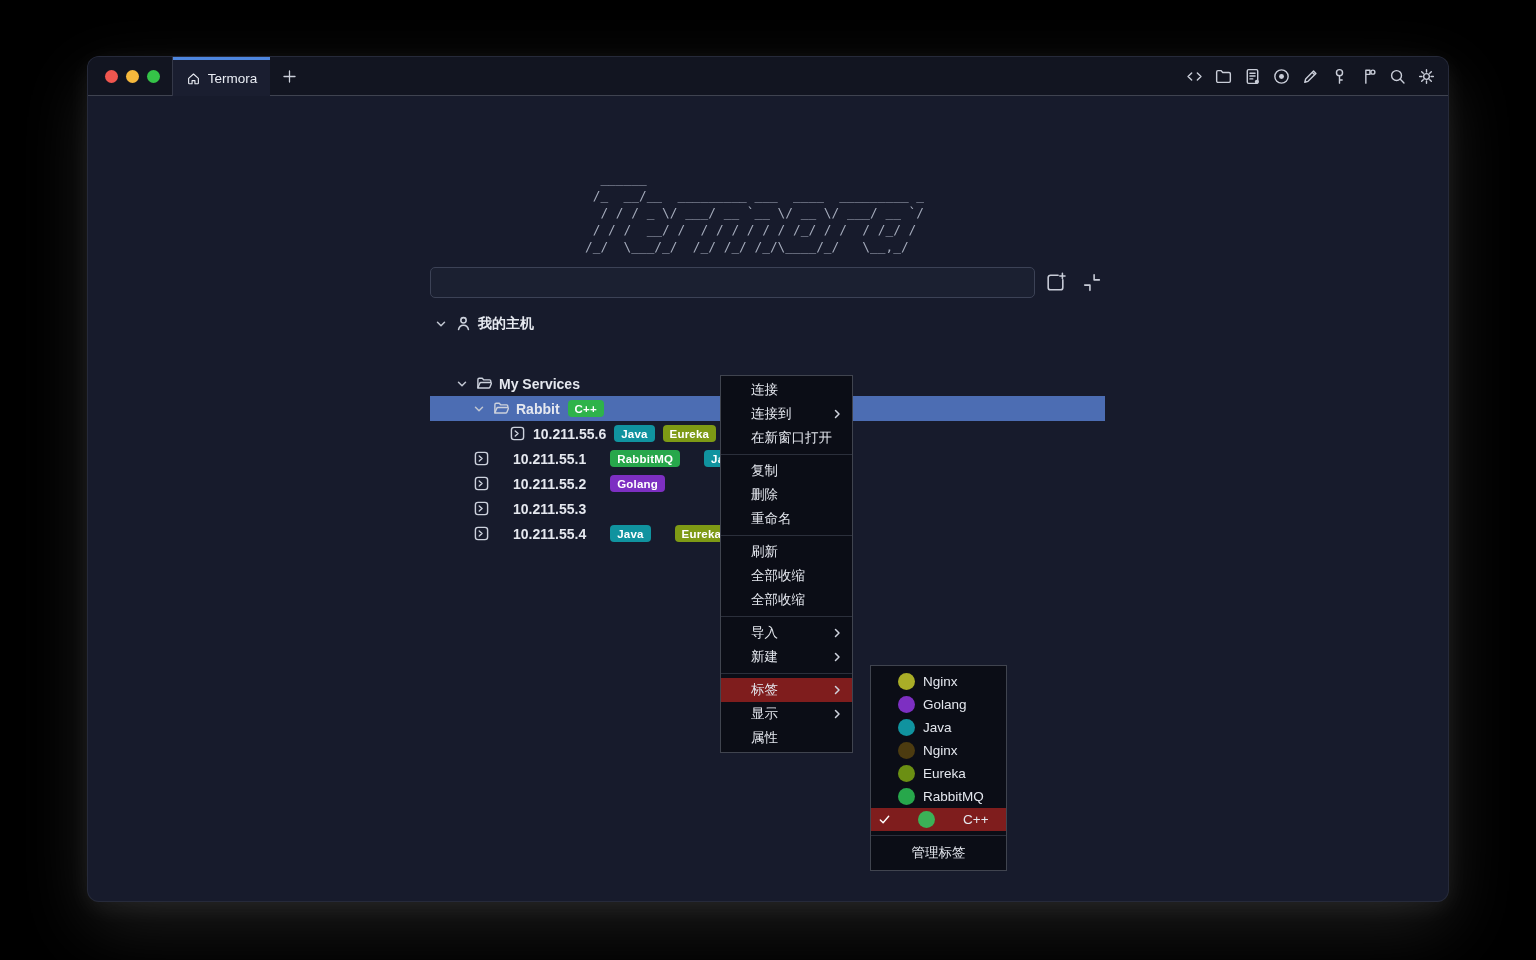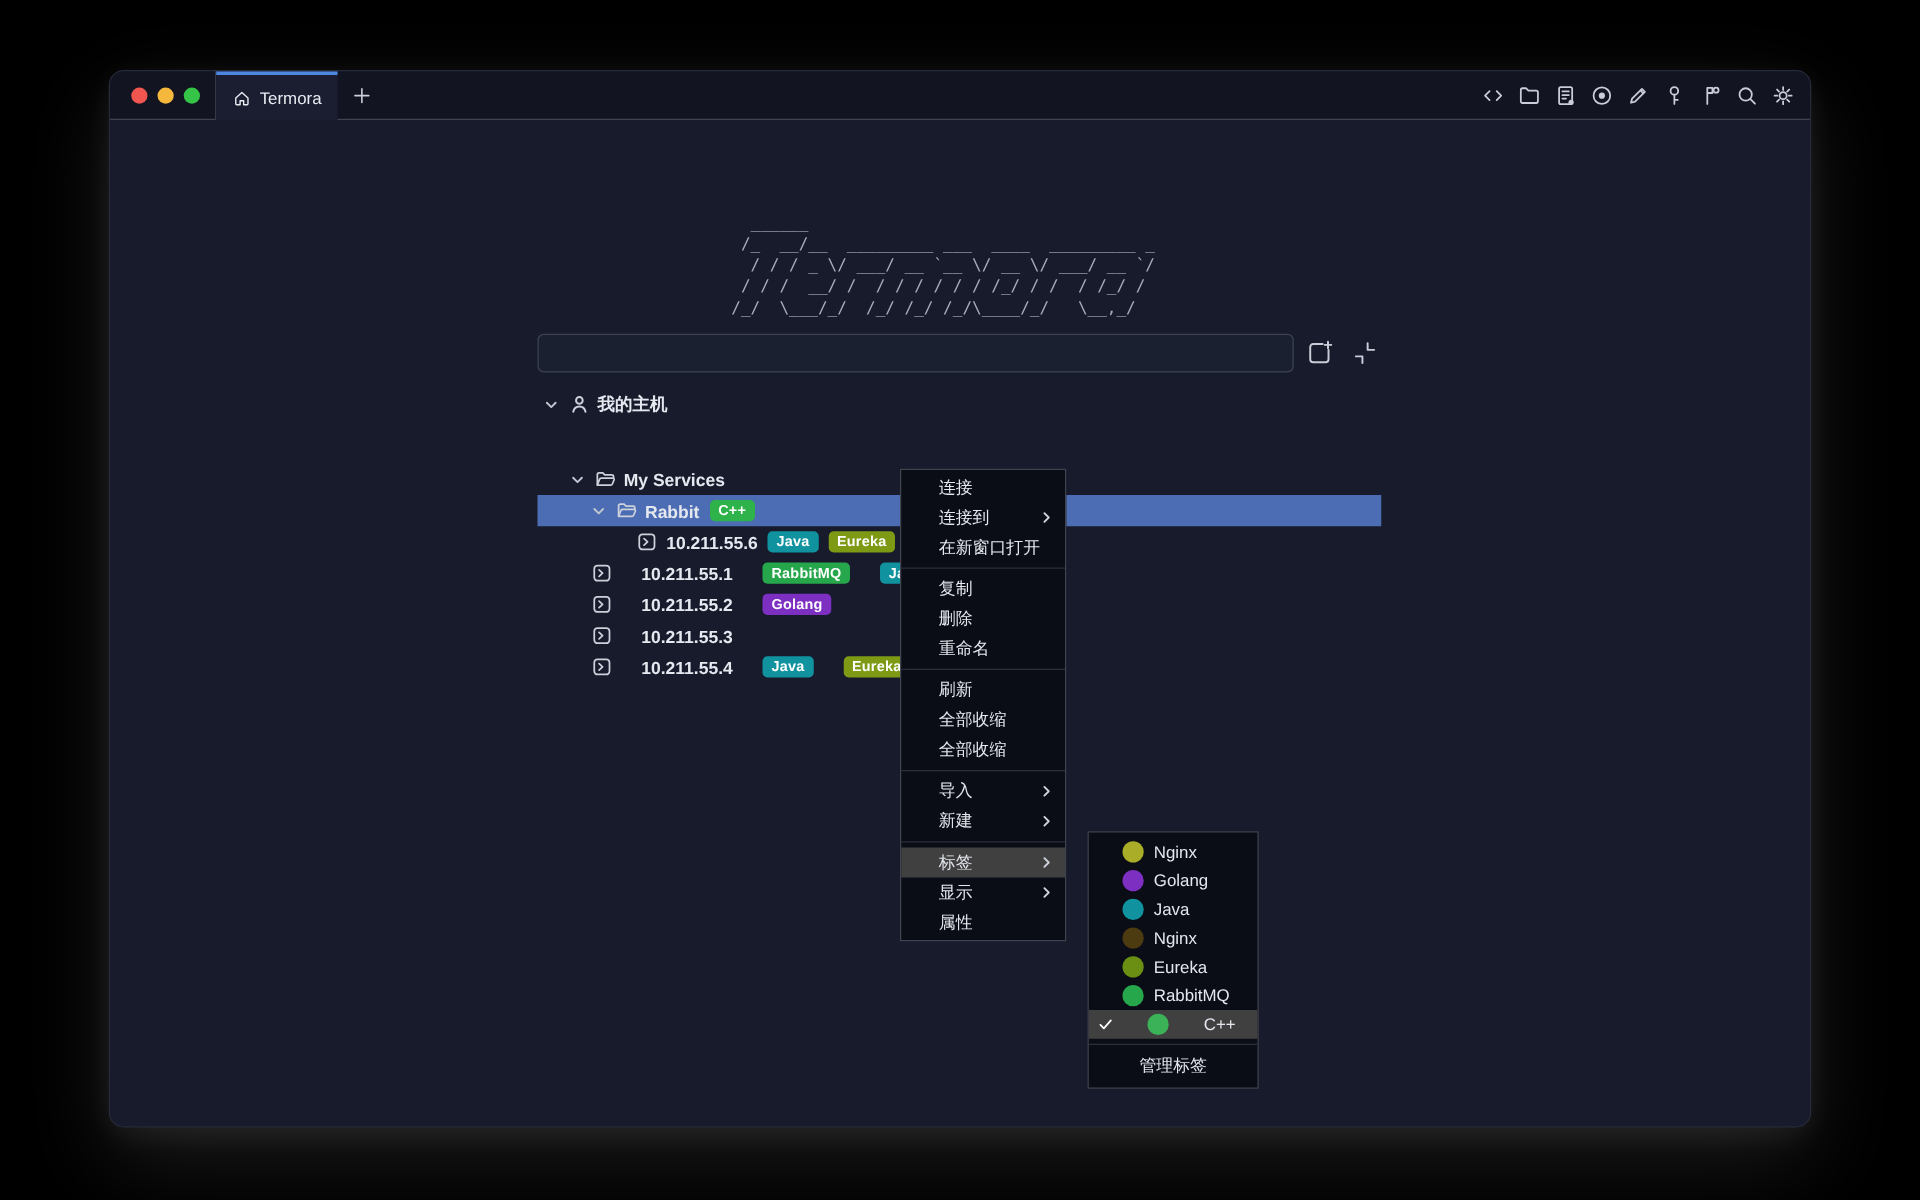--- a/index.html
+++ b/index.html
@@ -56,21 +56,21 @@
     font-size:11.5px; font-weight:700; line-height:14px; letter-spacing:.2px; }
 
   
   .menu { position:absolute; background:#0b0d16; border:1px solid #40444f;
     font-weight:400; color:#e4e7ee; }
   .menu.main { left:632px; top:318px; width:133px; padding:2px 0; z-index:10; }
   .menu.sub  { left:782px; top:608px; width:137px; padding:4px 0; z-index:11; }
   .mitem { height:24px; display:flex; align-items:center;
     padding:0 9px 0 30px; font-size:13.5px; }
   .mitem .sub-arrow { margin-left:auto; color:#cfd3dd; }
-  .hl { background:#404040;gap:20px; }
+  .hl { background:#7f1d1d;gap:20px; }
   .msep { height:1px; background:#2b2f3b; margin:4px 0; }
   .titem { height:23px; display:flex; align-items:center; padding:0 8px 0 7px;
     font-size:13.5px; }
   .check { width:20px; flex:none; color:#fff; display:flex; align-items:center; }
   .dot { width:17px; height:17px; border-radius:50%; margin-right:8px; flex:none; }
   .manage { height:26px; display:flex; align-items:center; justify-content:center;
     font-size:13.5px; }
 </style>
 </head>
 <body>

